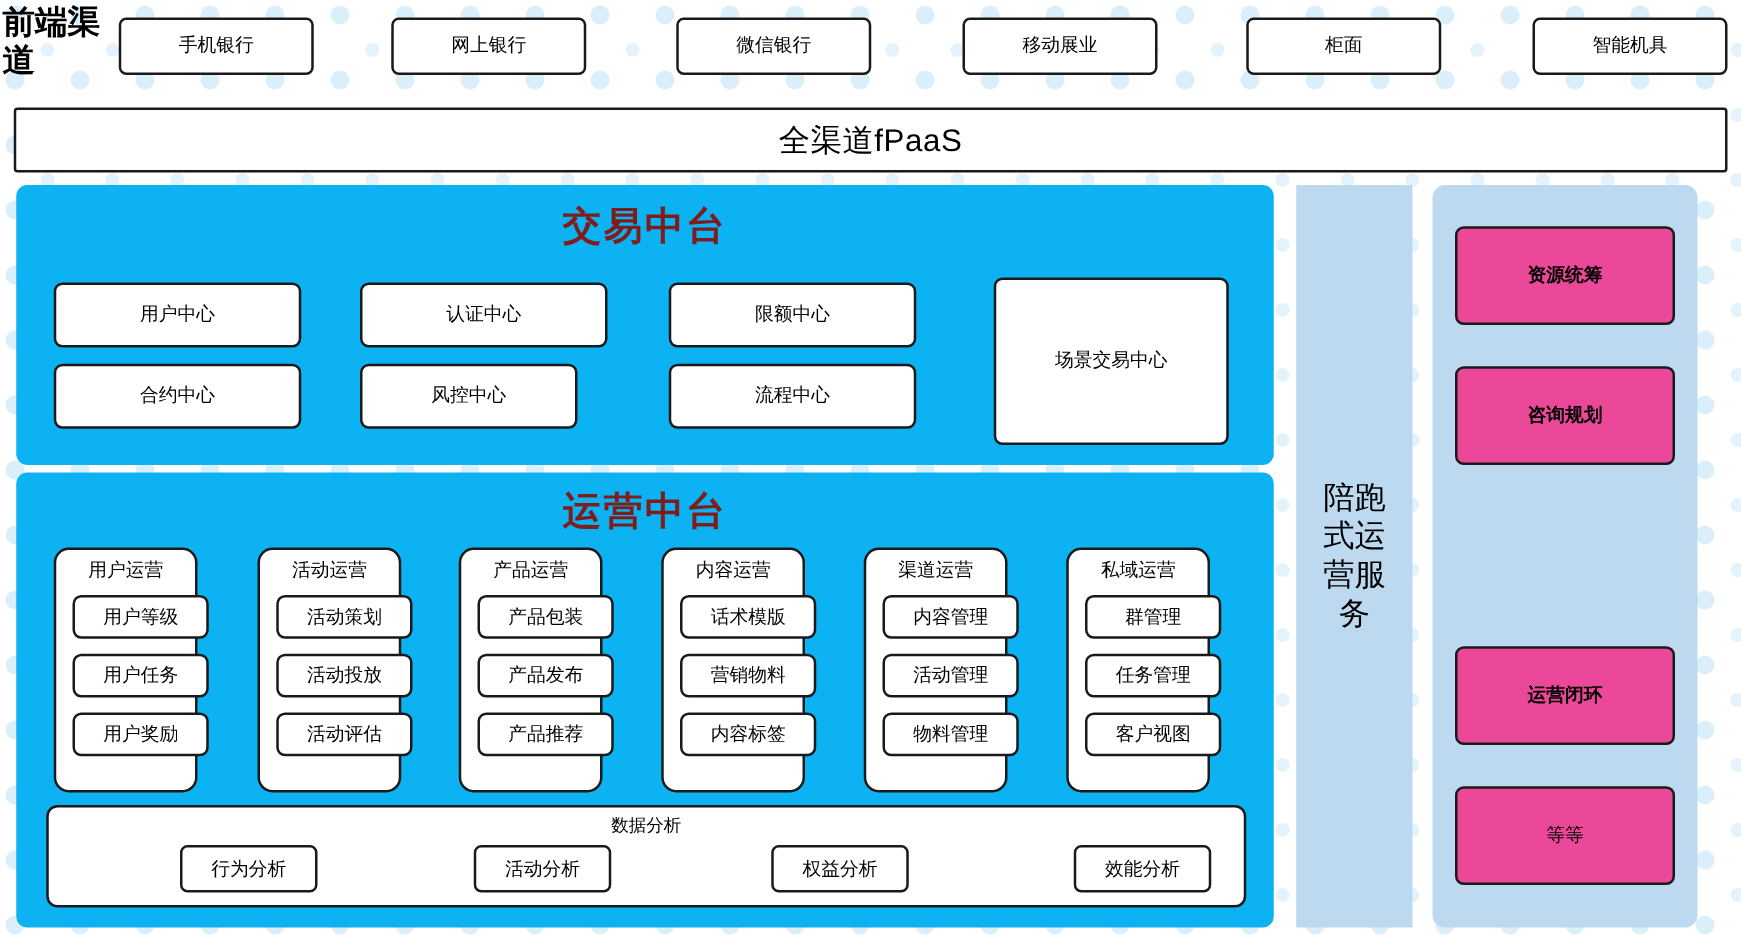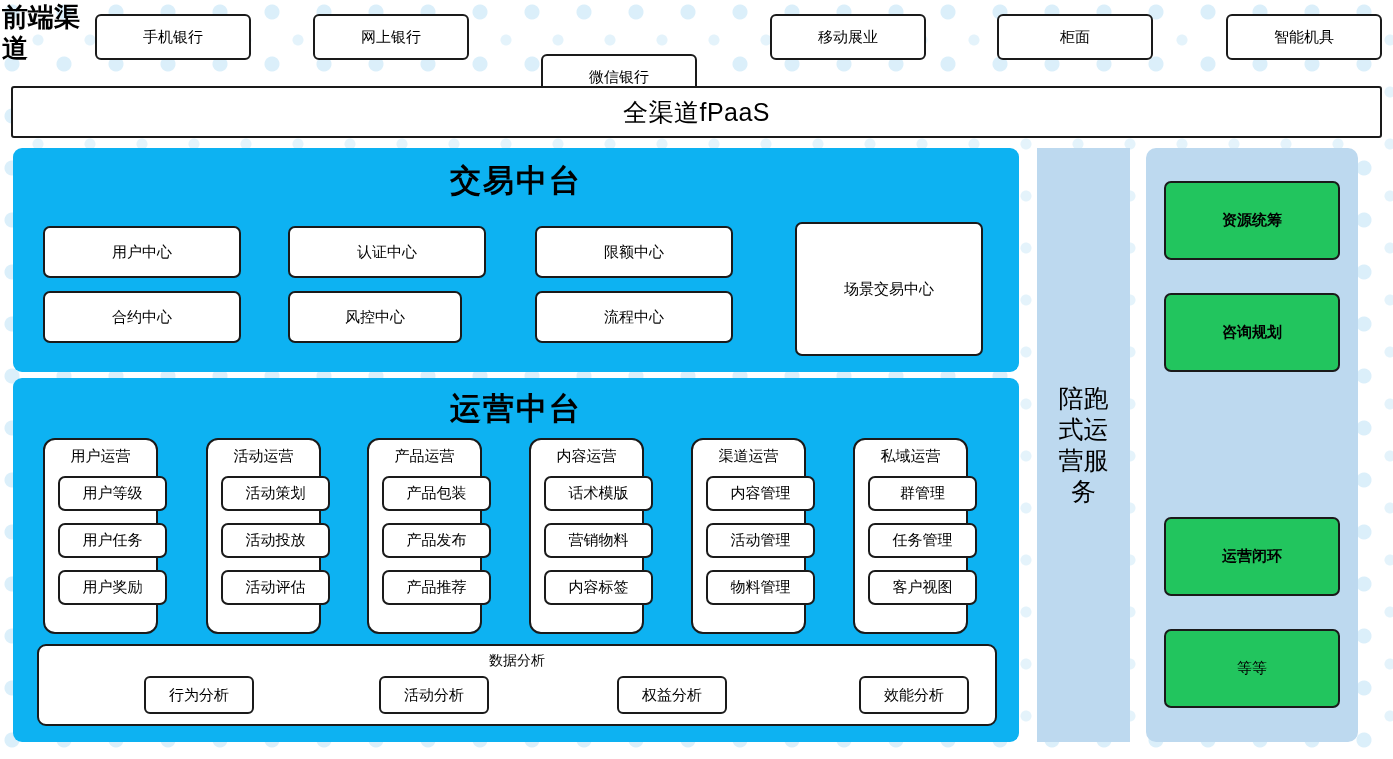--- a/index.html
+++ b/index.html
@@ -85,21 +85,21 @@
   #oper-panel   { top: 378px; height: 364px; }
 
   .panel-title {
     position: absolute;
     left: 0;
     right: 0;
     text-align: center;
     font-family: "Liberation Serif", "DejaVu Serif", serif;
     font-weight: bold;
     font-size: 31px;
-    color: #000000;
+    color: #7f1d1d;
     letter-spacing: 2px;
   }
 
   
   .trade-cell {
     height: 50px;
     font-size: 15px;
   }
   #scene-cell {
     font-size: 15px;
@@ -208,41 +208,41 @@
     height: 594px;
     background: #bdd9ef;
     border-radius: 10px;
   }
   .svc-item {
     position: absolute;
     left: 18px;
     width: 176px;
     height: 79px;
     box-sizing: border-box;
-    background: #22c55e;
+    background: #ec4899;
     border: 2.4px solid #1a1a1a;
     border-radius: 7px;
     display: flex;
     align-items: center;
     justify-content: center;
     font-size: 15px;
     font-weight: bold;
   }
   .svc-item.plain { font-weight: normal; }
 </style>
 </head>
 <body>
 
 <div id="canvas">
 
   <div class="fe-label">前端渠道</div>
   <div id="channel-row">
       <div class="wbox channel-box" style="left: 95px; width: 156px;">手机银行</div>
       <div class="wbox channel-box" style="left: 313px; width: 156px;">网上银行</div>
-      <div class="wbox channel-box" style="left: 541px; width: 156px; margin-top: 40px;">微信银行</div>
+      <div class="wbox channel-box" style="left: 541px; width: 156px;">微信银行</div>
       <div class="wbox channel-box" style="left: 770px; width: 156px;">移动展业</div>
       <div class="wbox channel-box" style="left: 997px; width: 156px;">柜面</div>
       <div class="wbox channel-box" style="left: 1226px; width: 156px;">智能机具</div>
     </div>
 
   <div id="fpaas-bar">全渠道fPaaS</div>
 
   <div class="cyan-panel" id="trade-panel">
     <div class="panel-title" id="trade-title" style="top: 12px;">交易中台</div>
   </div>

